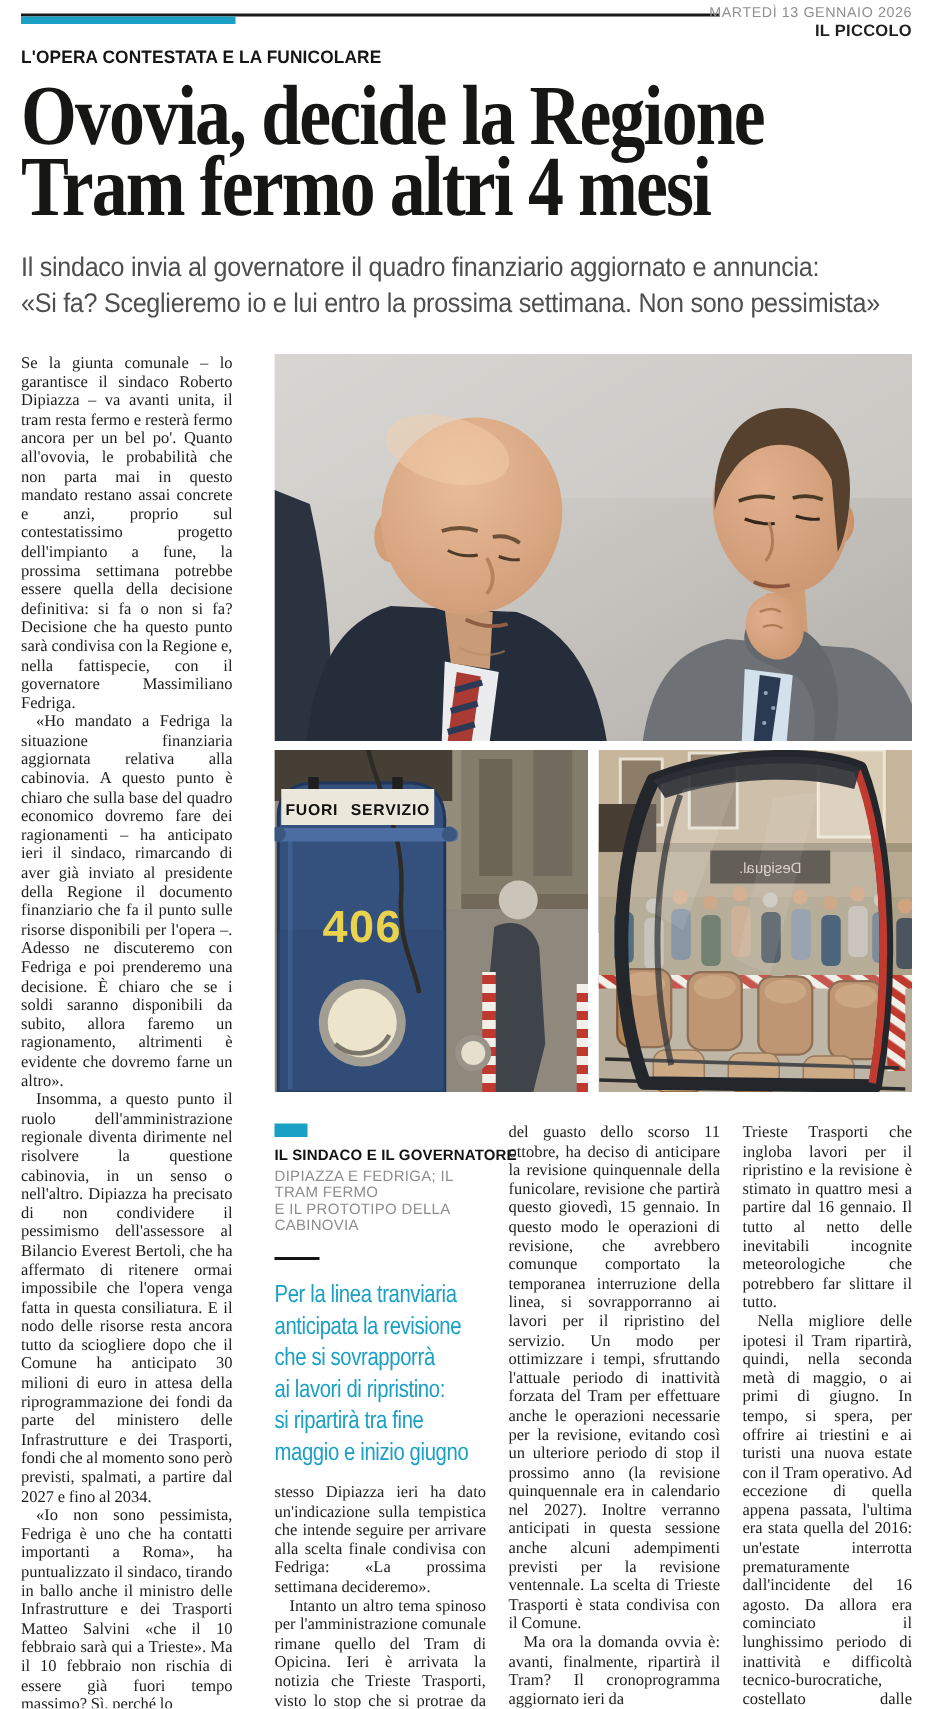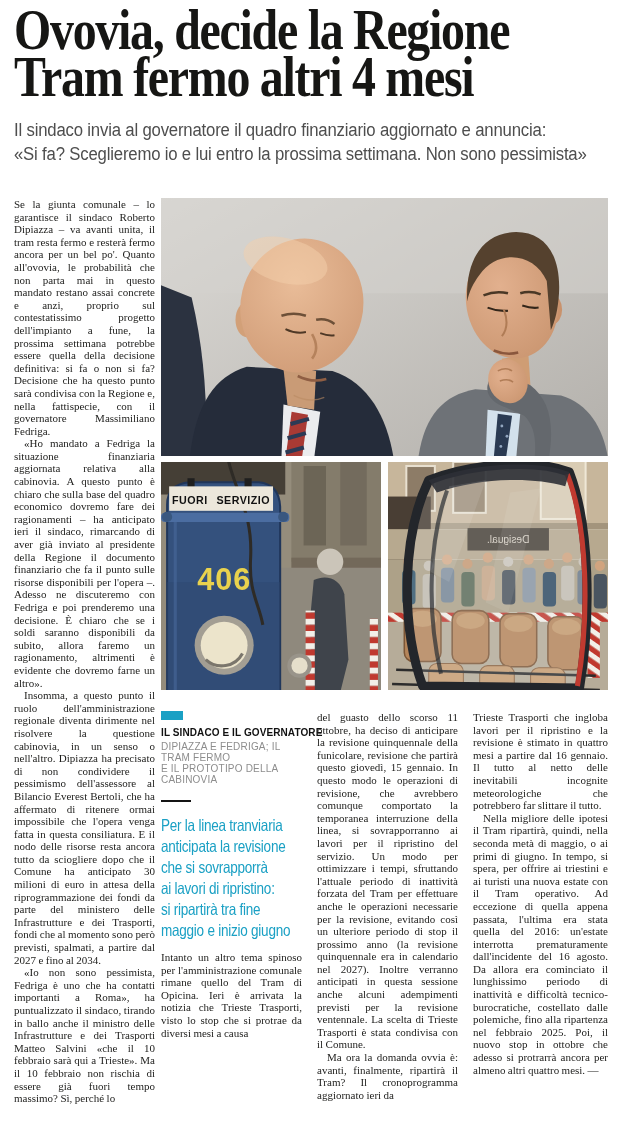--- a/index.html
+++ b/index.html
@@ -21,21 +21,21 @@
     font-weight:bold; font-size:12px; color:#141414; letter-spacing:.1px;
     transform:scaleX(.96); transform-origin:0 0; white-space:nowrap; }
   
   .headline { margin:0; padding-top:6px; font-weight:bold; font-size:57px; line-height:47px;
     letter-spacing:-1.5px; color:#161614; white-space:pre-line; width:707px;
     transform:scaleX(.84); transform-origin:0 0; }
   .subhead { margin-top:18px; font-family:"Liberation Sans",sans-serif; font-size:18px;
     line-height:24px; color:#4e4e4e; letter-spacing:-.2px; white-space:pre-line;
     width:639px; transform:scaleX(.93); transform-origin:0 0; }
   
-  .article-body { display:flex; gap:6px; margin-top:32px; height:890px; }
+  .article-body { display:flex; gap:28px; margin-top:22px; height:890px; }
   .colw { width:141px; flex:none; }
   .right-area { flex:1; min-width:0; }
   .btxt p { margin:0; font-size:11px; line-height:12.6px; text-align:justify;
     text-indent:10px; word-spacing:-.3px; hyphens:auto; }
   .btxt p:first-child { text-indent:0; }
   
   .photo-top { height:258px; overflow:hidden; }
   .photo-row { display:flex; gap:7px; margin-top:6px; }
   .photo-small { flex:1; height:228px; overflow:hidden; }
   .photo-top svg, .photo-small svg { display:block; width:100%; height:100%; }
@@ -52,20 +52,27 @@
   .pullquote { font-family:"Liberation Sans",sans-serif; font-size:16.5px; line-height:21px;
     color:var(--accent); letter-spacing:-.3px; white-space:pre-line; width:172px;
     transform:scaleX(.82); transform-origin:0 0; }
   .col2-text { margin-top:10px; }
 </style>
 </head>
 <body>
 
 <div class="page">
 
+  <div class="hdr">
+    <div class="top-rule"></div>
+    <div class="hdr-date">MARTEDÌ 13 GENNAIO 2026</div>
+    <div class="masthead">IL PICCOLO</div>
+    <div class="accent-bar"></div>
+    <div class="kicker">L'OPERA CONTESTATA E LA FUNICOLARE</div>
+  </div>
 
   <h1 class="headline">Ovovia, decide la Regione
 Tram fermo altri 4 mesi</h1>
 
   <div class="subhead">Il sindaco invia al governatore il quadro finanziario aggiornato e annuncia:
 «Si fa? Sceglieremo io e lui entro la prossima settimana. Non sono pessimista»</div>
 
   <div class="article-body">
 
     <div class="colw btxt">
@@ -297,20 +304,21 @@
 E IL PROTOTIPO DELLA CABINOVIA</div>
           </div>
           <div class="short-rule"></div>
           <div class="pullquote">Per la linea tranviaria
 anticipata la revisione
 che si sovrapporrà
 ai lavori di ripristino:
 si ripartirà tra fine
 maggio e inizio giugno</div>
           <div class="btxt col2-text">
+            <p>stesso Dipiazza ieri ha dato un'indicazione sulla tempistica che intende seguire per arrivare alla scelta finale condivisa con Fedriga: «La prossima settimana decideremo».</p>
             <p>Intanto un altro tema spinoso per l'amministrazione comunale rimane quello del Tram di Opicina. Ieri è arrivata la notizia che Trieste Trasporti, visto lo stop che si protrae da diversi mesi a causa</p>
           </div>
         </div>
 
         <div class="colx btxt">
           <p>del guasto dello scorso 11 ottobre, ha deciso di anticipare la revisione quinquennale della funicolare, revisione che partirà questo giovedì, 15 gennaio. In questo modo le operazioni di revisione, che avrebbero comunque comportato la temporanea interruzione della linea, si sovrapporranno ai lavori per il ripristino del servizio. Un modo per ottimizzare i tempi, sfruttando l'attuale periodo di inattività forzata del Tram per effettuare anche le operazioni necessarie per la revisione, evitando così un ulteriore periodo di stop il prossimo anno (la revisione quinquennale era in calendario nel 2027). Inoltre verranno anticipati in questa sessione anche alcuni adempimenti previsti per la revisione ventennale. La scelta di Trieste Trasporti è stata condivisa con il Comune.</p>
           <p>Ma ora la domanda ovvia è: avanti, finalmente, ripartirà il Tram? Il cronoprogramma aggiornato ieri da</p>
         </div>
 
         <div class="colx">

